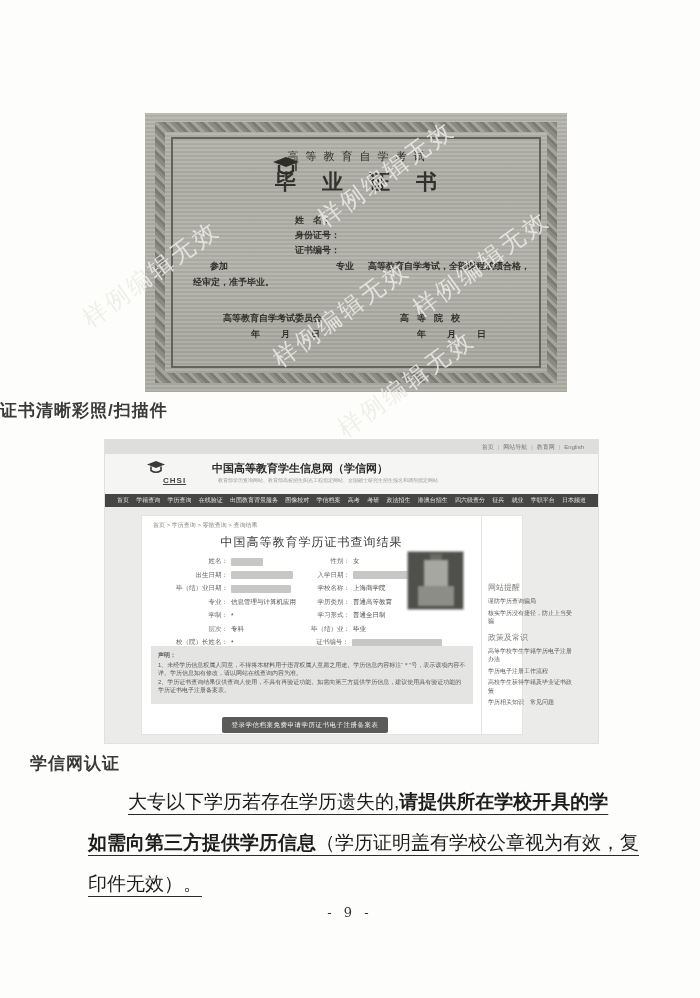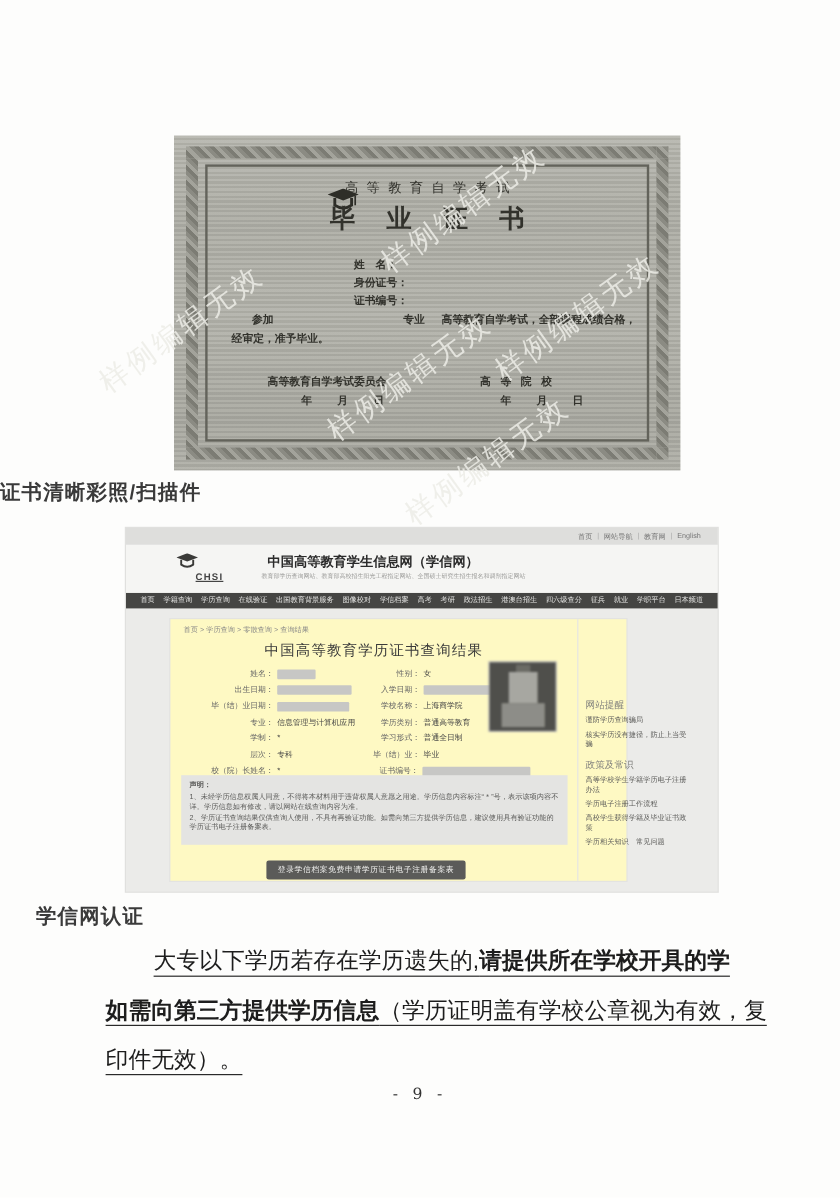--- a/index.html
+++ b/index.html
@@ -40,26 +40,26 @@
 
   
   .chsi { position:absolute; left:105px; top:440px; width:493px; height:303px;
           background:#ebebe9; font-family:"Liberation Sans", sans-serif; box-shadow:0 0 0 1px #e0e0de; }
   .chsi-topbar { height:14px; background:#dededc; display:flex; justify-content:flex-end; align-items:center;
           padding-right:14px; font-size:6px; color:#777; gap:4px; }
   .chsi-topbar .sep { color:#aaa; }
   .chsi-logobar { height:40px; background:#f5f5f3; position:relative; }
   .chsi-cap { position:absolute; left:42px; top:7px; }
   .chsi-logotext { position:absolute; left:58px; top:22px; font-size:8px; font-weight:bold; color:#444; letter-spacing:1px;text-decoration:underline; }
-  .chsi-sitetitle { position:absolute; left:118px; top:7px; font-size:11px; font-weight:bold; color:#2b2b2b; }
+  .chsi-sitetitle { position:absolute; left:107px; top:7px; font-size:11px; font-weight:bold; color:#2b2b2b; }
   .chsi-subtitle { position:absolute; left:113px; top:23px; font-size:5px; color:#9a9a98; }
   .chsi-nav { height:13px; background:#454543; display:flex; align-items:center; justify-content:space-between;
           padding:0 12px; font-size:6px; color:#e3e3e1; white-space:nowrap; overflow:hidden; }
   .chsi-body { position:relative; height:236px; }
-  .chsi-card { position:absolute; left:37px; top:9px; width:380px; height:218px; background:#fef9c3;
+  .chsi-card { position:absolute; left:37px; top:9px; width:380px; height:218px; background:#ffffff;
           box-shadow:0 0 0 1px #e3e3e1; }
   .chsi-breadcrumb { position:absolute; left:11px; top:5px; font-size:6px; color:#8a8a88; }
   .chsi-divider { position:absolute; left:339px; top:0; width:1px; height:218px; background:#e5e5e3; }
   .chsi-result-title { position:absolute; left:0; top:18px; width:339px; text-align:center;
           font-size:12px; color:#3a3a3a; letter-spacing:1px; }
   .fcol { position:absolute; font-size:6.5px; color:#555; }
   #fcol-left { left:8px; top:39px; width:150px; }
   #fcol-right { left:150px; top:39px; width:150px; }
   .frow { display:flex; align-items:center; height:13.5px; }
   #fcol-left .flabel { width:78px; text-align:right; color:#666; }

